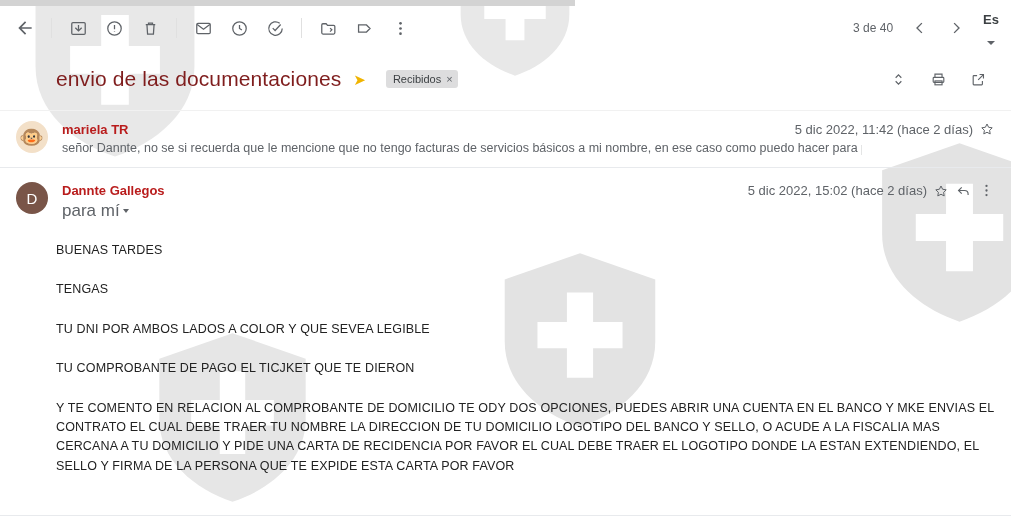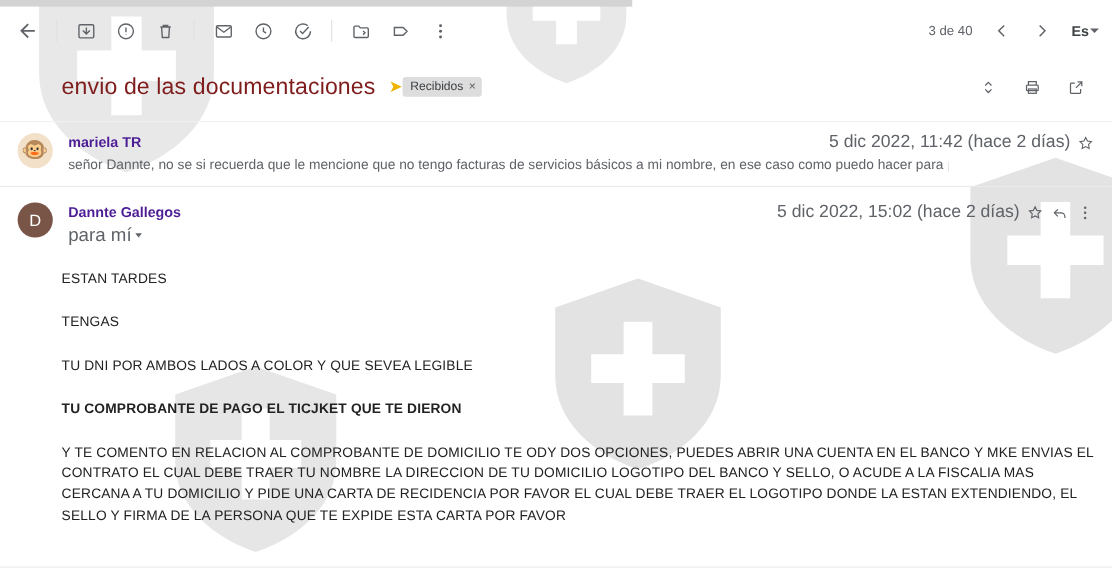--- a/index.html
+++ b/index.html
@@ -92,23 +92,24 @@
     color: #5f6368;
     margin-right: 8px;
     white-space: nowrap;
   }
   .lang {
     font-size: 13px;
     color: #3c4043;
     font-weight: bold;
     display: flex;
     align-items: center;
-    gap: 1px;
+    gap: 14px;
     margin-left: 8px;
     cursor: pointer;
+    flex-direction: column;
   }
   .lang .caret {
     width: 0; height: 0;
     border-left: 4px solid transparent;
     border-right: 4px solid transparent;
     border-top: 4px solid #5f6368;
   }
 
   
   .subject-row {
@@ -126,21 +127,21 @@
     letter-spacing: .1px;
     white-space: nowrap;
   }
   .label-arrow {
     margin-left: 12px;
     color: #f0b400;
     font-size: 15px;
     line-height: 1;
   }
   .chip {
-    margin-left: 0;
+    margin-left: 20px;
     background: #ddddde;
     color: #3c4043;
     font-size: 11px;
     border-radius: 3px;
     padding: 3px 5px 3px 7px;
     display: flex;
     align-items: flex-start;
     gap: 5px;
     white-space: nowrap;
   }
@@ -199,41 +200,41 @@
     flex: 1 1 auto;
     min-width: 0;
   }
   .sender-line {
     display: flex;
     align-items: baseline;
   }
   .sender {
     font-size: 13px;
     font-weight: bold;
-    color: #4c1d95;
+    color: #b91c1c;
   }
   .snippet {
     font-size: 12.5px;
     color: #5f6368;
     white-space: nowrap;
     overflow: hidden;
     text-overflow: clip;
     margin-top: 4px;
     max-width: 800px;
   }
   .msg-meta {
     margin-left: auto;
     display: flex;
     align-items: center;
     gap: 6px;
     flex: 0 0 auto;
     padding-left: 12px;
   }
   .date {
-    font-size: 16px;
+    font-size: 13px;
     color: #5f6368;
     white-space: nowrap;
   }
   .star, .mini-icon {
     color: #5f6368;
     cursor: pointer;
     display: flex;
     align-items: center;
     justify-content: center;
   }
@@ -265,21 +266,21 @@
     z-index: 2;
     padding: 12px 16px 0 56px;
     font-size: 12.5px;
     line-height: 1.55;
     color: #222;
     letter-spacing: .15px;
   }
   .mail-text p {
     margin: 0 0 20px 0;
   }
-  .mail-text p.tight { margin-bottom: 20px; font-weight: bold; }
+  .mail-text p.tight { margin-bottom: 20px; }
   .mail-text p.last { margin-bottom: 0; }
 
   .bottom-rule {
     position: absolute;
     left: 0; right: 0;
     bottom: 16px;
     height: 1px;
     background: #e8eaed;
     z-index: 2;
   }
@@ -486,20 +487,20 @@
       </div>
     </div>
     <div class="to-line">
       <span>para mí</span>
       <span class="caret"></span>
     </div>
   </div>
 </div>
 
 <div class="mail-text">
-  <p>ESTAN TARDES</p>
+  <p>BUENAS TARDES</p>
   <p>TENGAS</p>
   <p>TU DNI POR AMBOS LADOS A COLOR Y QUE SEVEA LEGIBLE</p>
   <p class="tight">TU COMPROBANTE DE PAGO EL TICJKET QUE TE DIERON</p>
   <p class="last">Y TE COMENTO EN RELACION AL COMPROBANTE DE DOMICILIO TE ODY DOS OPCIONES, PUEDES ABRIR UNA CUENTA EN EL BANCO Y MKE ENVIAS EL CONTRATO EL CUAL DEBE TRAER TU NOMBRE LA DIRECCION DE TU DOMICILIO LOGOTIPO DEL BANCO Y SELLO, O ACUDE A LA FISCALIA MAS CERCANA A TU DOMICILIO Y PIDE UNA CARTA DE RECIDENCIA POR FAVOR EL CUAL DEBE TRAER EL LOGOTIPO DONDE LA ESTAN EXTENDIENDO, EL SELLO Y FIRMA DE LA PERSONA QUE TE EXPIDE ESTA CARTA POR FAVOR</p>
 </div>
 
 <div class="bottom-rule"></div>
 
 </body></html>

